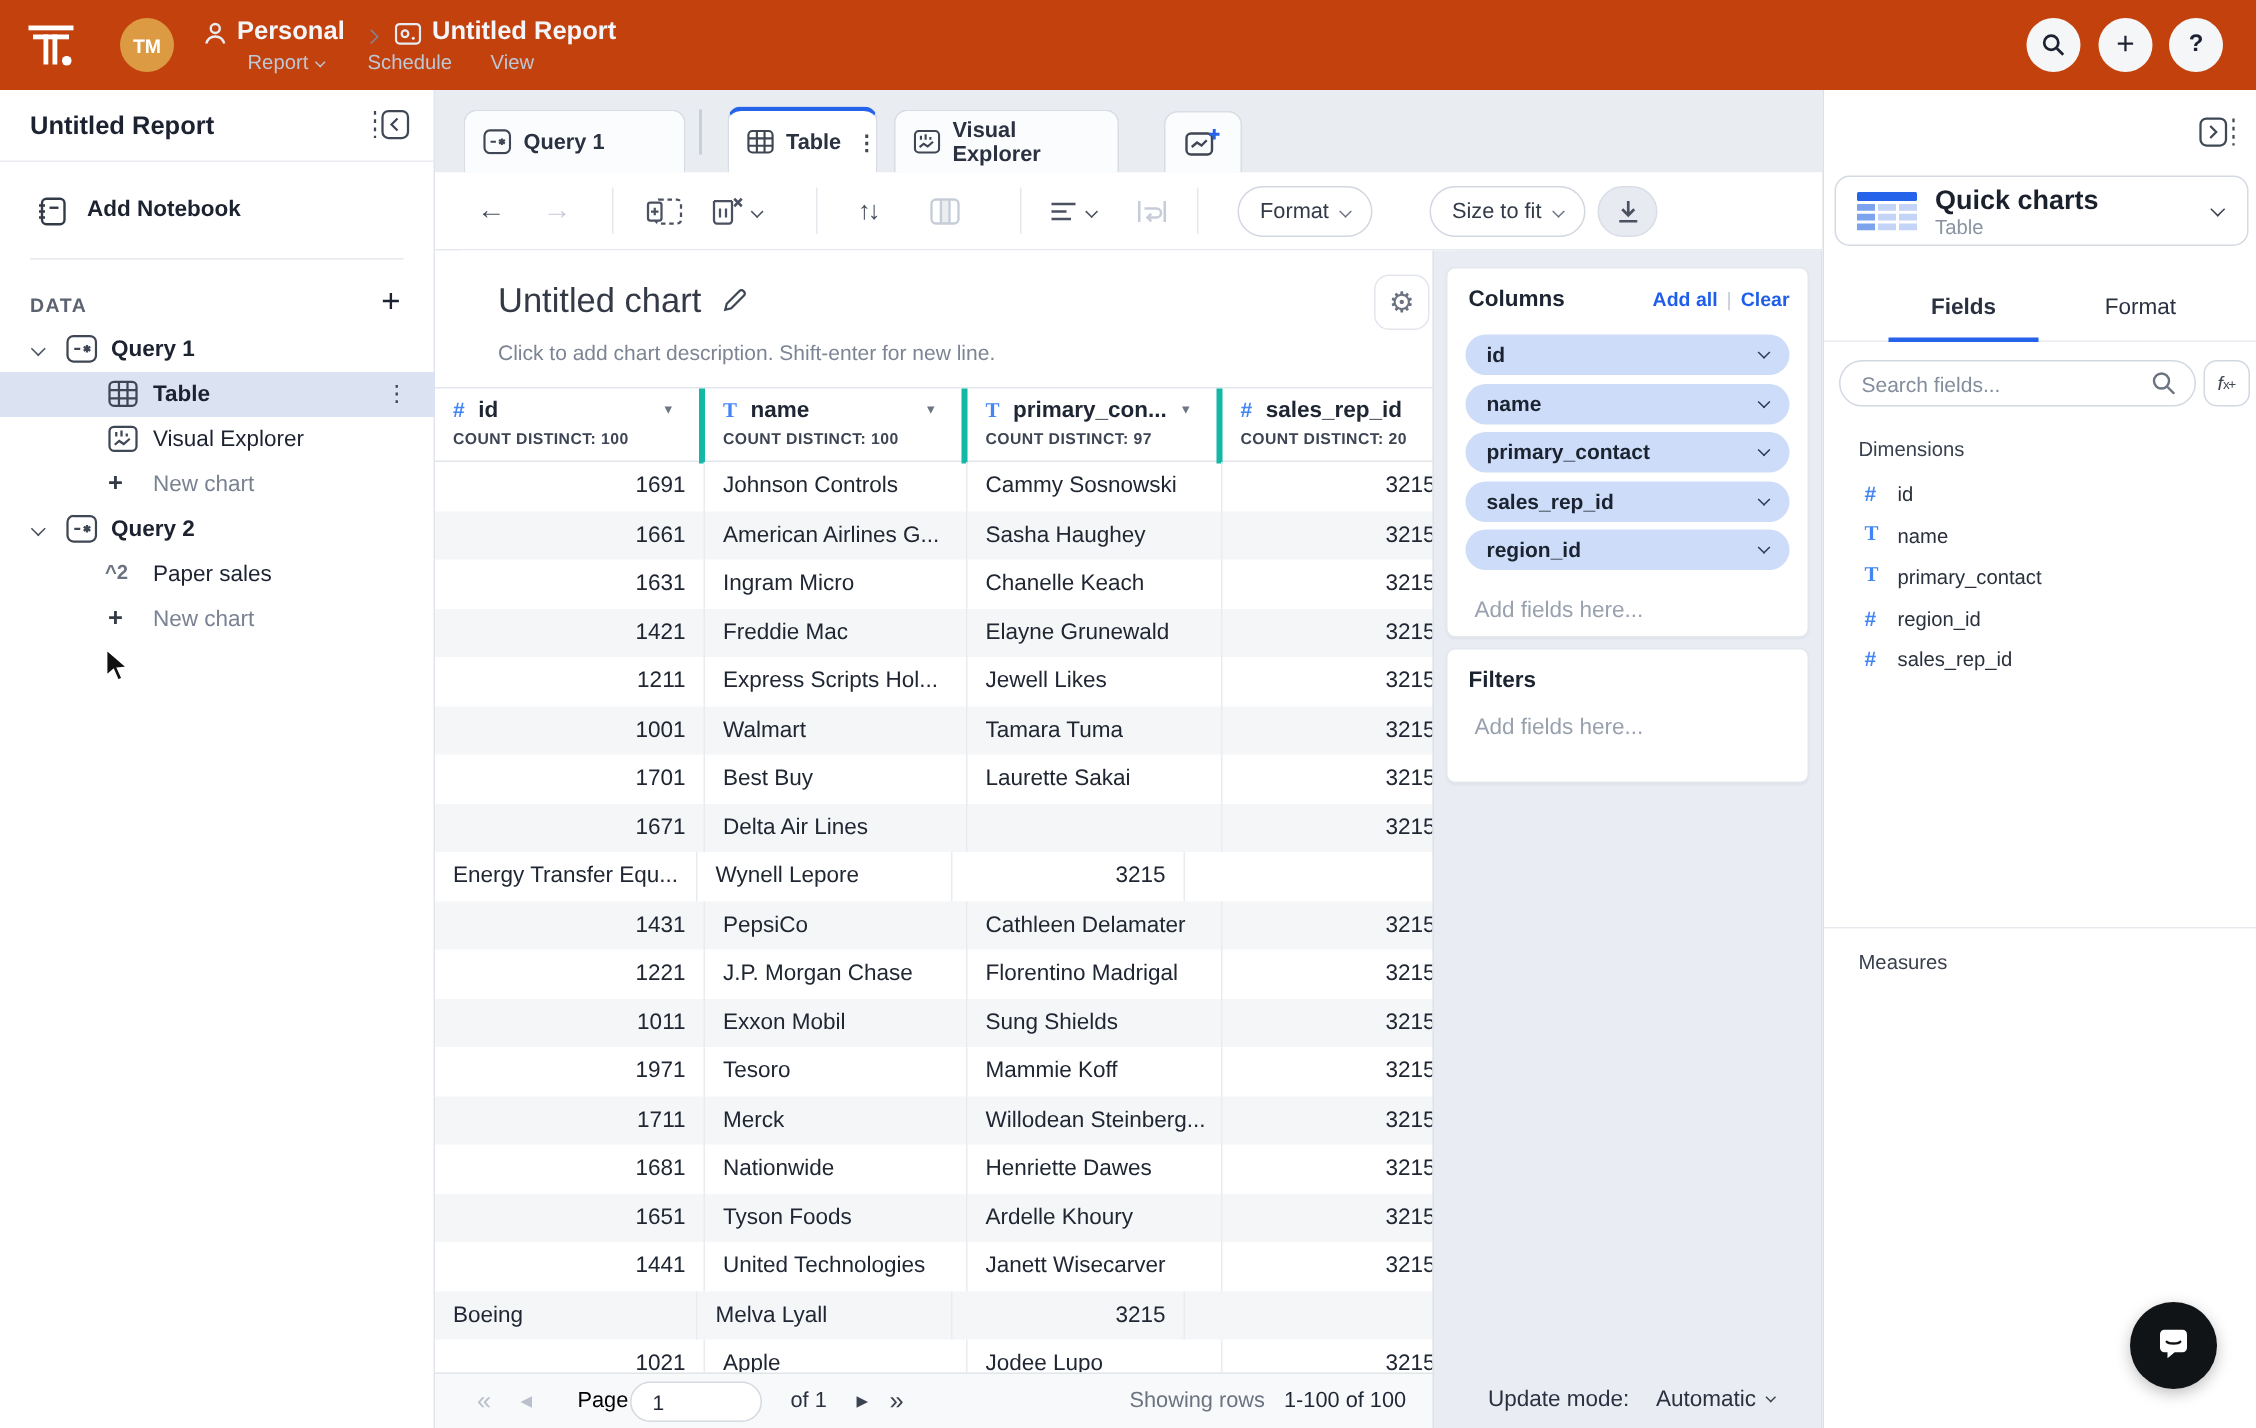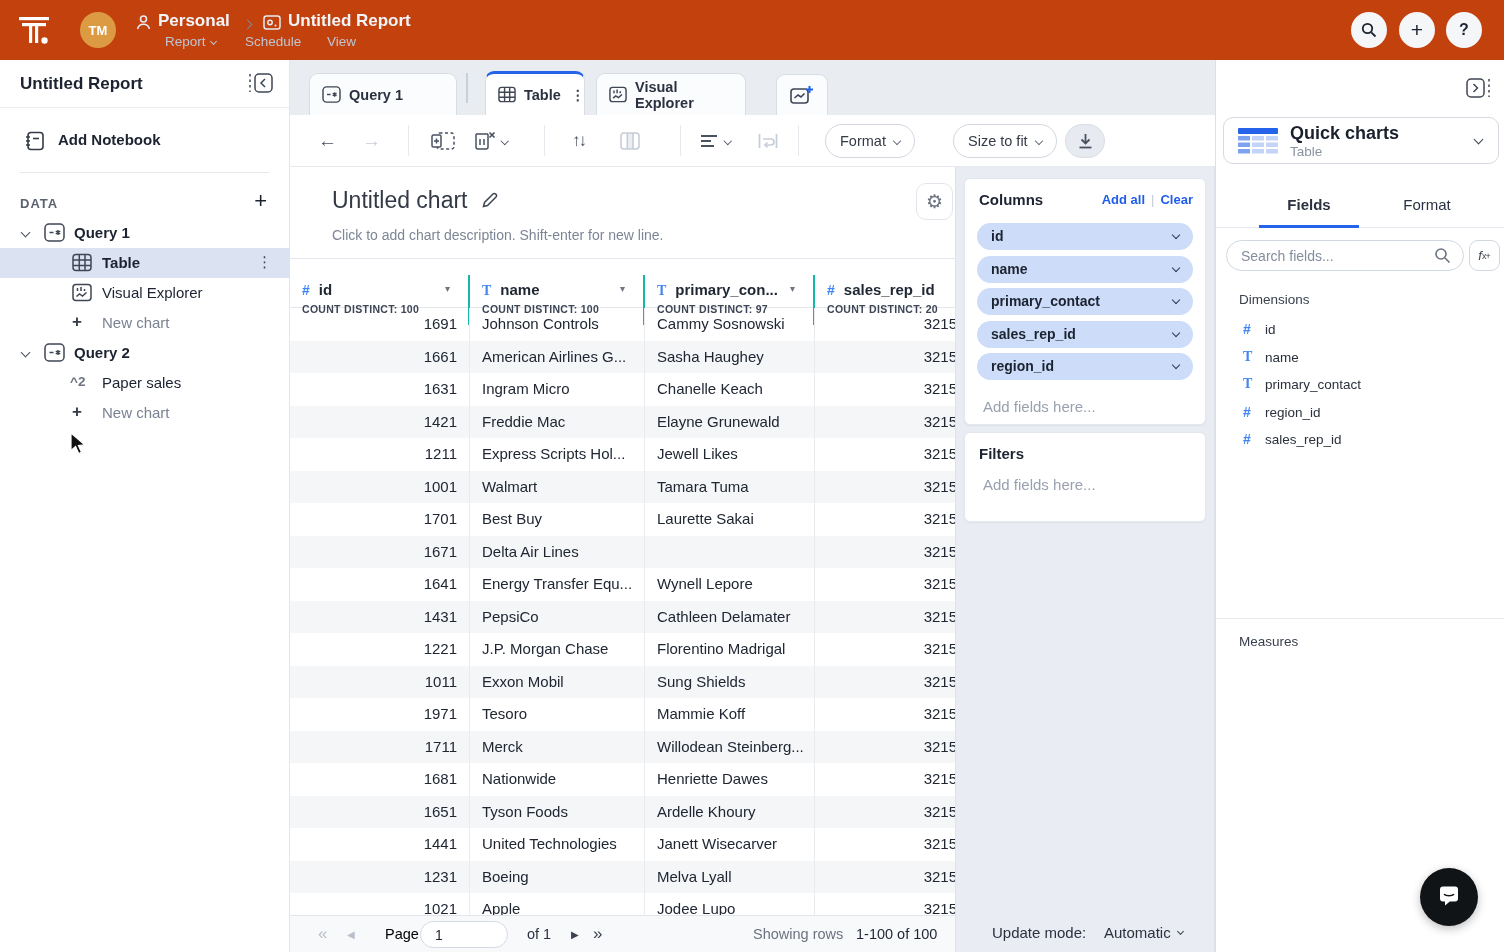--- a/index.html
+++ b/index.html
@@ -85,21 +85,21 @@
   .ch-title{position:absolute;left:26px;top:20px;font-size:23px;color:#333a46;}
   .ch-pencil{position:absolute;left:175px;top:24px;color:#3f4654;}
   .ch-desc{position:absolute;left:26px;top:60px;font-size:14px;color:#7d8594;}
   .ch-gear{position:absolute;left:610px;top:16px;width:37px;height:37px;border:1px solid #e2e6ec;
            border-radius:10px;display:flex;align-items:center;justify-content:center;
            color:#6b7280;font-size:19px;}
   
   .data-table{position:absolute;top:258px;left:290px;width:665px;height:657px;overflow:hidden;background:#fff;}
   .thead{position:absolute;top:0;left:0;width:680px;height:50px;border-top:1px solid #e3e6ec;
          border-bottom:1px solid #e2e5ea;}
-  .th{position:absolute;top:16px;height:50px;border-right:2px solid #14b8a6;padding:6px 4px 0 12px;}
+  .th{position:absolute;top:0;height:50px;border-right:4px solid #14b8a6;padding:6px 4px 0 12px;}
   .th .nm{font-size:15px;font-weight:600;color:#1f2633;}
   .th .ficon{margin-right:9px;}
   .th .stat{position:absolute;left:12px;top:28px;font-size:10.5px;font-weight:700;color:#3d4554;letter-spacing:.3px;}
   .th .hsort{position:absolute;right:18px;top:8px;font-size:10px;color:#6e7684;}
   .th1{left:0;width:180px;} .th2{left:180px;width:175px;} .th3{left:355px;width:170px;} .th4{left:525px;width:155px;}
   .ficon{font-weight:700;color:#4285f4;font-size:14px;}
   .ficon.t{font-family:"Liberation Serif",serif;}
   .tbody{position:absolute;top:50px;left:0;width:680px;}
   .trow{display:flex;height:32.5px;}
   .trow:nth-child(even){background:#f4f6f8;}
@@ -491,21 +491,20 @@
           <div class="tcell c-contact">Laurette Sakai</div>
           <div class="tcell c-rep">3215</div>
         </div>
         <div class="trow">
           <div class="tcell c-id">1671</div>
           <div class="tcell c-name">Delta Air Lines</div>
           <div class="tcell c-contact"></div>
           <div class="tcell c-rep">3215</div>
         </div>
         <div class="trow">
-          <div class="tcell c-id">1641</div>
           <div class="tcell c-name">Energy Transfer Equ...</div>
           <div class="tcell c-contact">Wynell Lepore</div>
           <div class="tcell c-rep">3215</div>
         </div>
         <div class="trow">
           <div class="tcell c-id">1431</div>
           <div class="tcell c-name">PepsiCo</div>
           <div class="tcell c-contact">Cathleen Delamater</div>
           <div class="tcell c-rep">3215</div>
         </div>
@@ -545,21 +544,20 @@
           <div class="tcell c-contact">Ardelle Khoury</div>
           <div class="tcell c-rep">3215</div>
         </div>
         <div class="trow">
           <div class="tcell c-id">1441</div>
           <div class="tcell c-name">United Technologies</div>
           <div class="tcell c-contact">Janett Wisecarver</div>
           <div class="tcell c-rep">3215</div>
         </div>
         <div class="trow">
-          <div class="tcell c-id">1231</div>
           <div class="tcell c-name">Boeing</div>
           <div class="tcell c-contact">Melva Lyall</div>
           <div class="tcell c-rep">3215</div>
         </div>
         <div class="trow">
           <div class="tcell c-id">1021</div>
           <div class="tcell c-name">Apple</div>
           <div class="tcell c-contact">Jodee Lupo</div>
           <div class="tcell c-rep">3215</div>
         </div>

